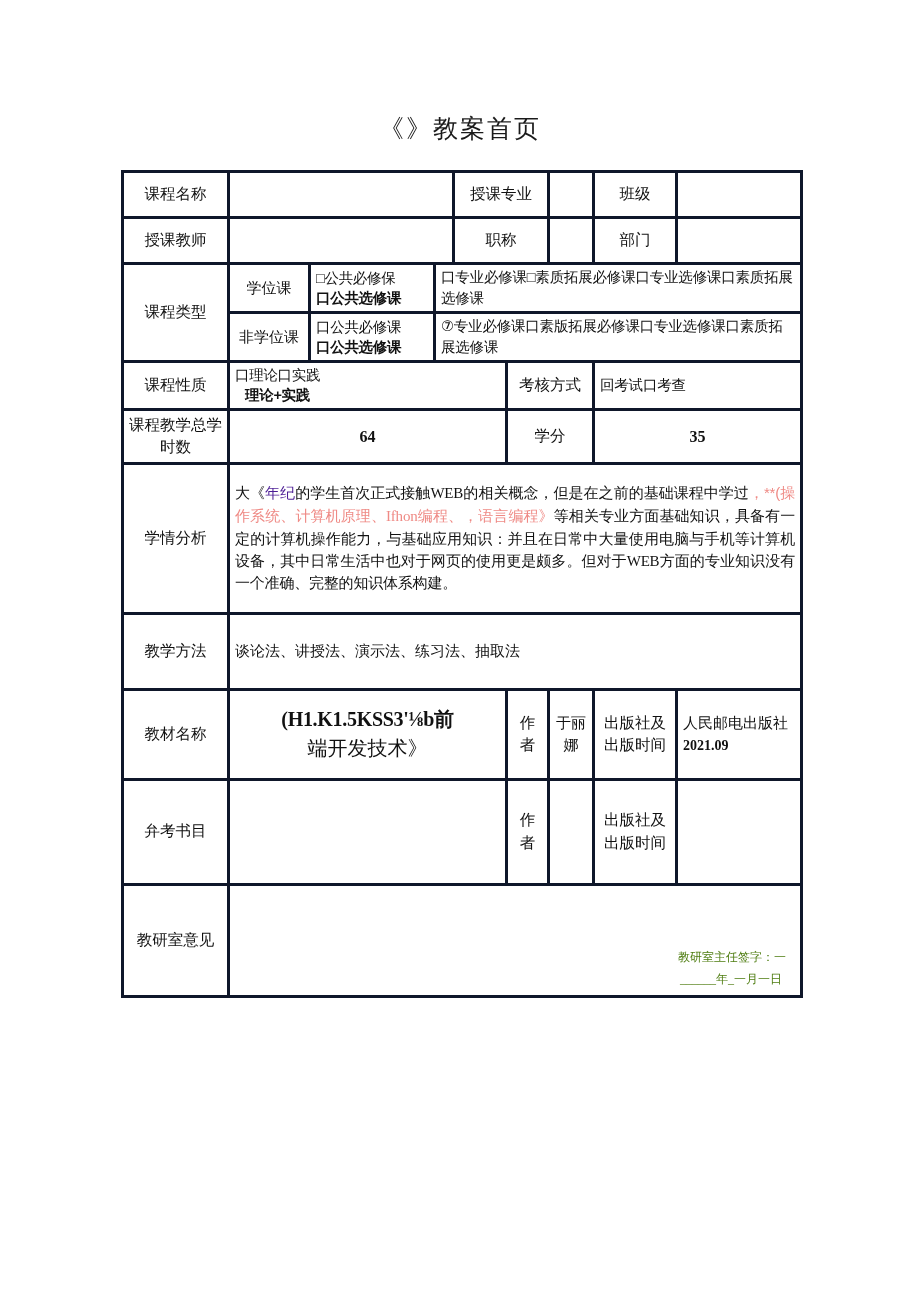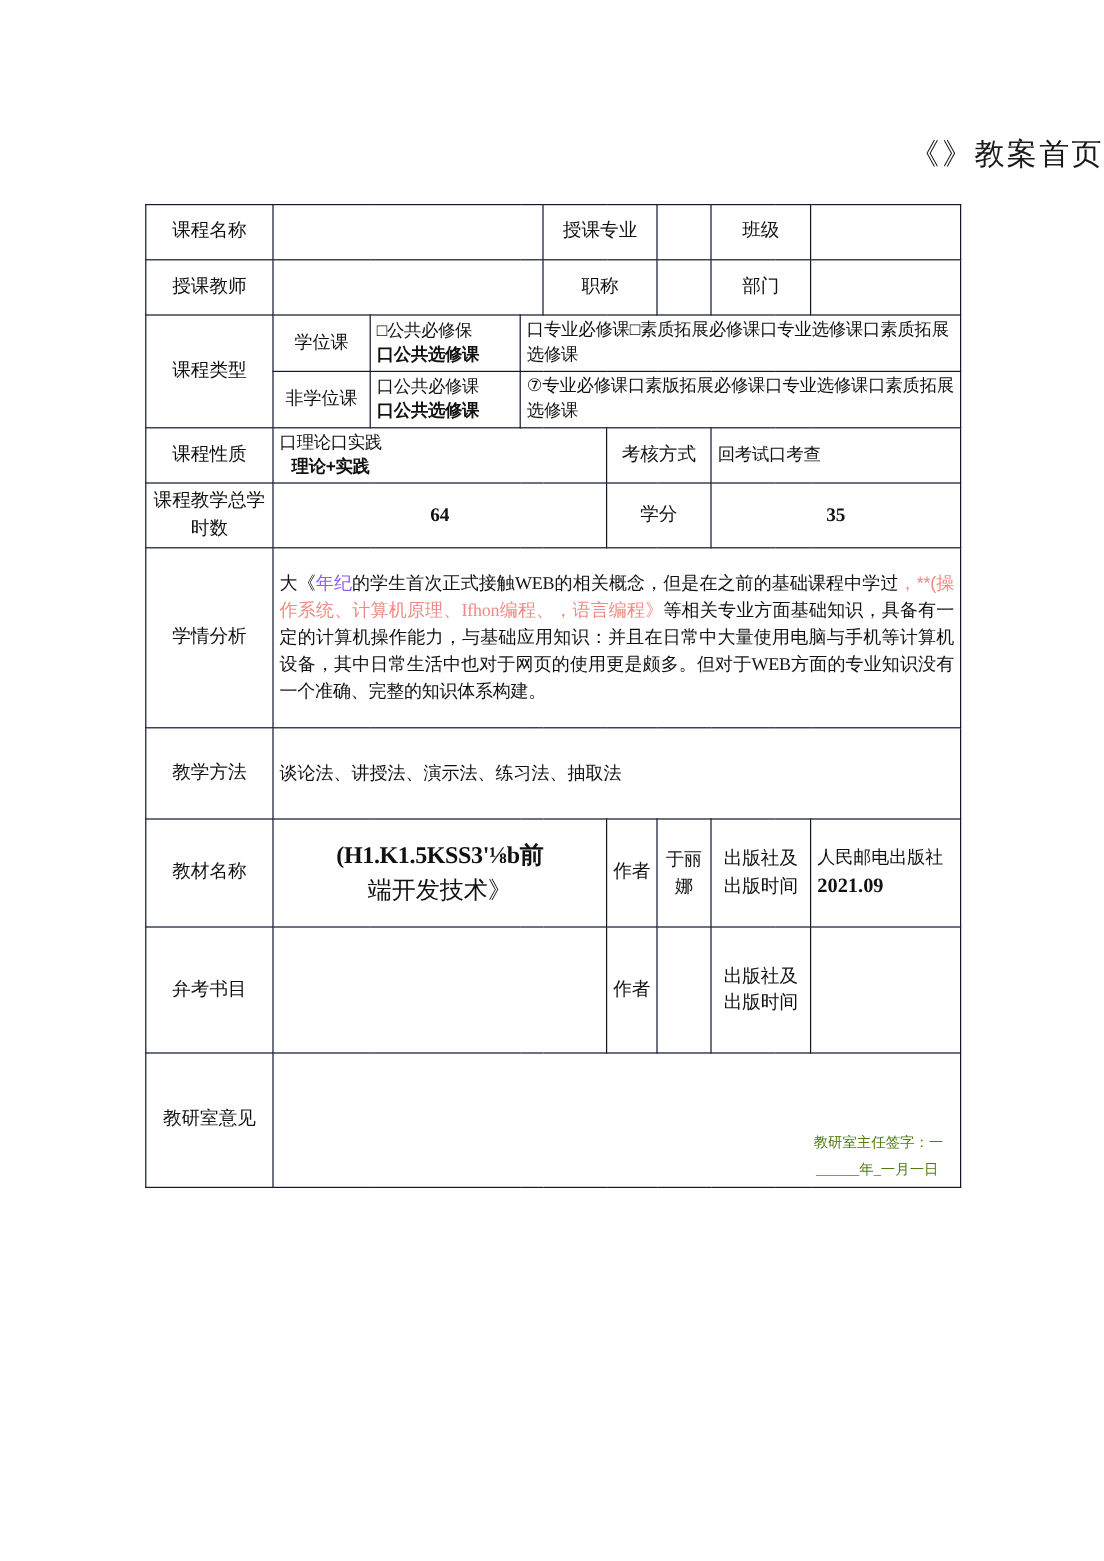--- a/index.html
+++ b/index.html
@@ -19,42 +19,42 @@
     position: absolute;
     left: 0; top: 0;
     width: 920px; height: 1301px;
   }
 
   
   .doc-title {
     position: absolute;
     left: 0; top: 112px;
     width: 920px;
-    text-align: right;
+    text-align: center;
     font-family: "Liberation Serif", "DejaVu Serif", serif;
     font-size: 25px;
     letter-spacing: 2px;
     color: #1a1a1a;
     white-space: nowrap;
   }
 
   
   .tbl-wrap {
     position: absolute;
     left: 121px; top: 170px;
     width: 679px;
   }
   table.main {
     width: 679px;
     border-collapse: collapse;
     table-layout: fixed;
     font-size: 15px;
   }
   table.main td {
-    border: 1px solid #0f172a;
+    border: 3px solid #0f172a;
     padding: 2px 5px;
     vertical-align: middle;
     line-height: 1.45;
     color: #111;
   }
   .c { text-align: center; }
   .l { text-align: left; }
   .r { text-align: right; }
 
   .lbl {
@@ -88,21 +88,21 @@
 
   
   .analysis {
     font-size: 15px;
     line-height: 1.65;
     text-align: justify;
     padding: 6px 4px 6px 4px;
     letter-spacing: -0.2px;
   }
   .analysis .red {
-    color: #8b5cf6;
+    color: #4c1d95;
   }
   .analysis .red-light {
     color: #ef8a85;
   }
   .analysis b, .analysis .serif-b {
     font-family: "Liberation Serif", "DejaVu Serif", serif;
     font-weight: normal;
   }
 
   .method-cell {
@@ -121,21 +121,21 @@
     letter-spacing: -0.3px;
   }
   .pub {
     font-size: 15px;
     line-height: 1.5;
     text-align: left;
   }
   .pub .yr {
     font-family: "Liberation Serif", "DejaVu Serif", serif;
     font-weight: bold;
-    font-size: 17px;
+    font-size: 14px;
   }
   .num-bold {
     font-family: Liberation Serif, serif;
     font-weight: bold;
     font-size: 16px;
   }
 
   
   .opinion-cell {
     height: 112px;

